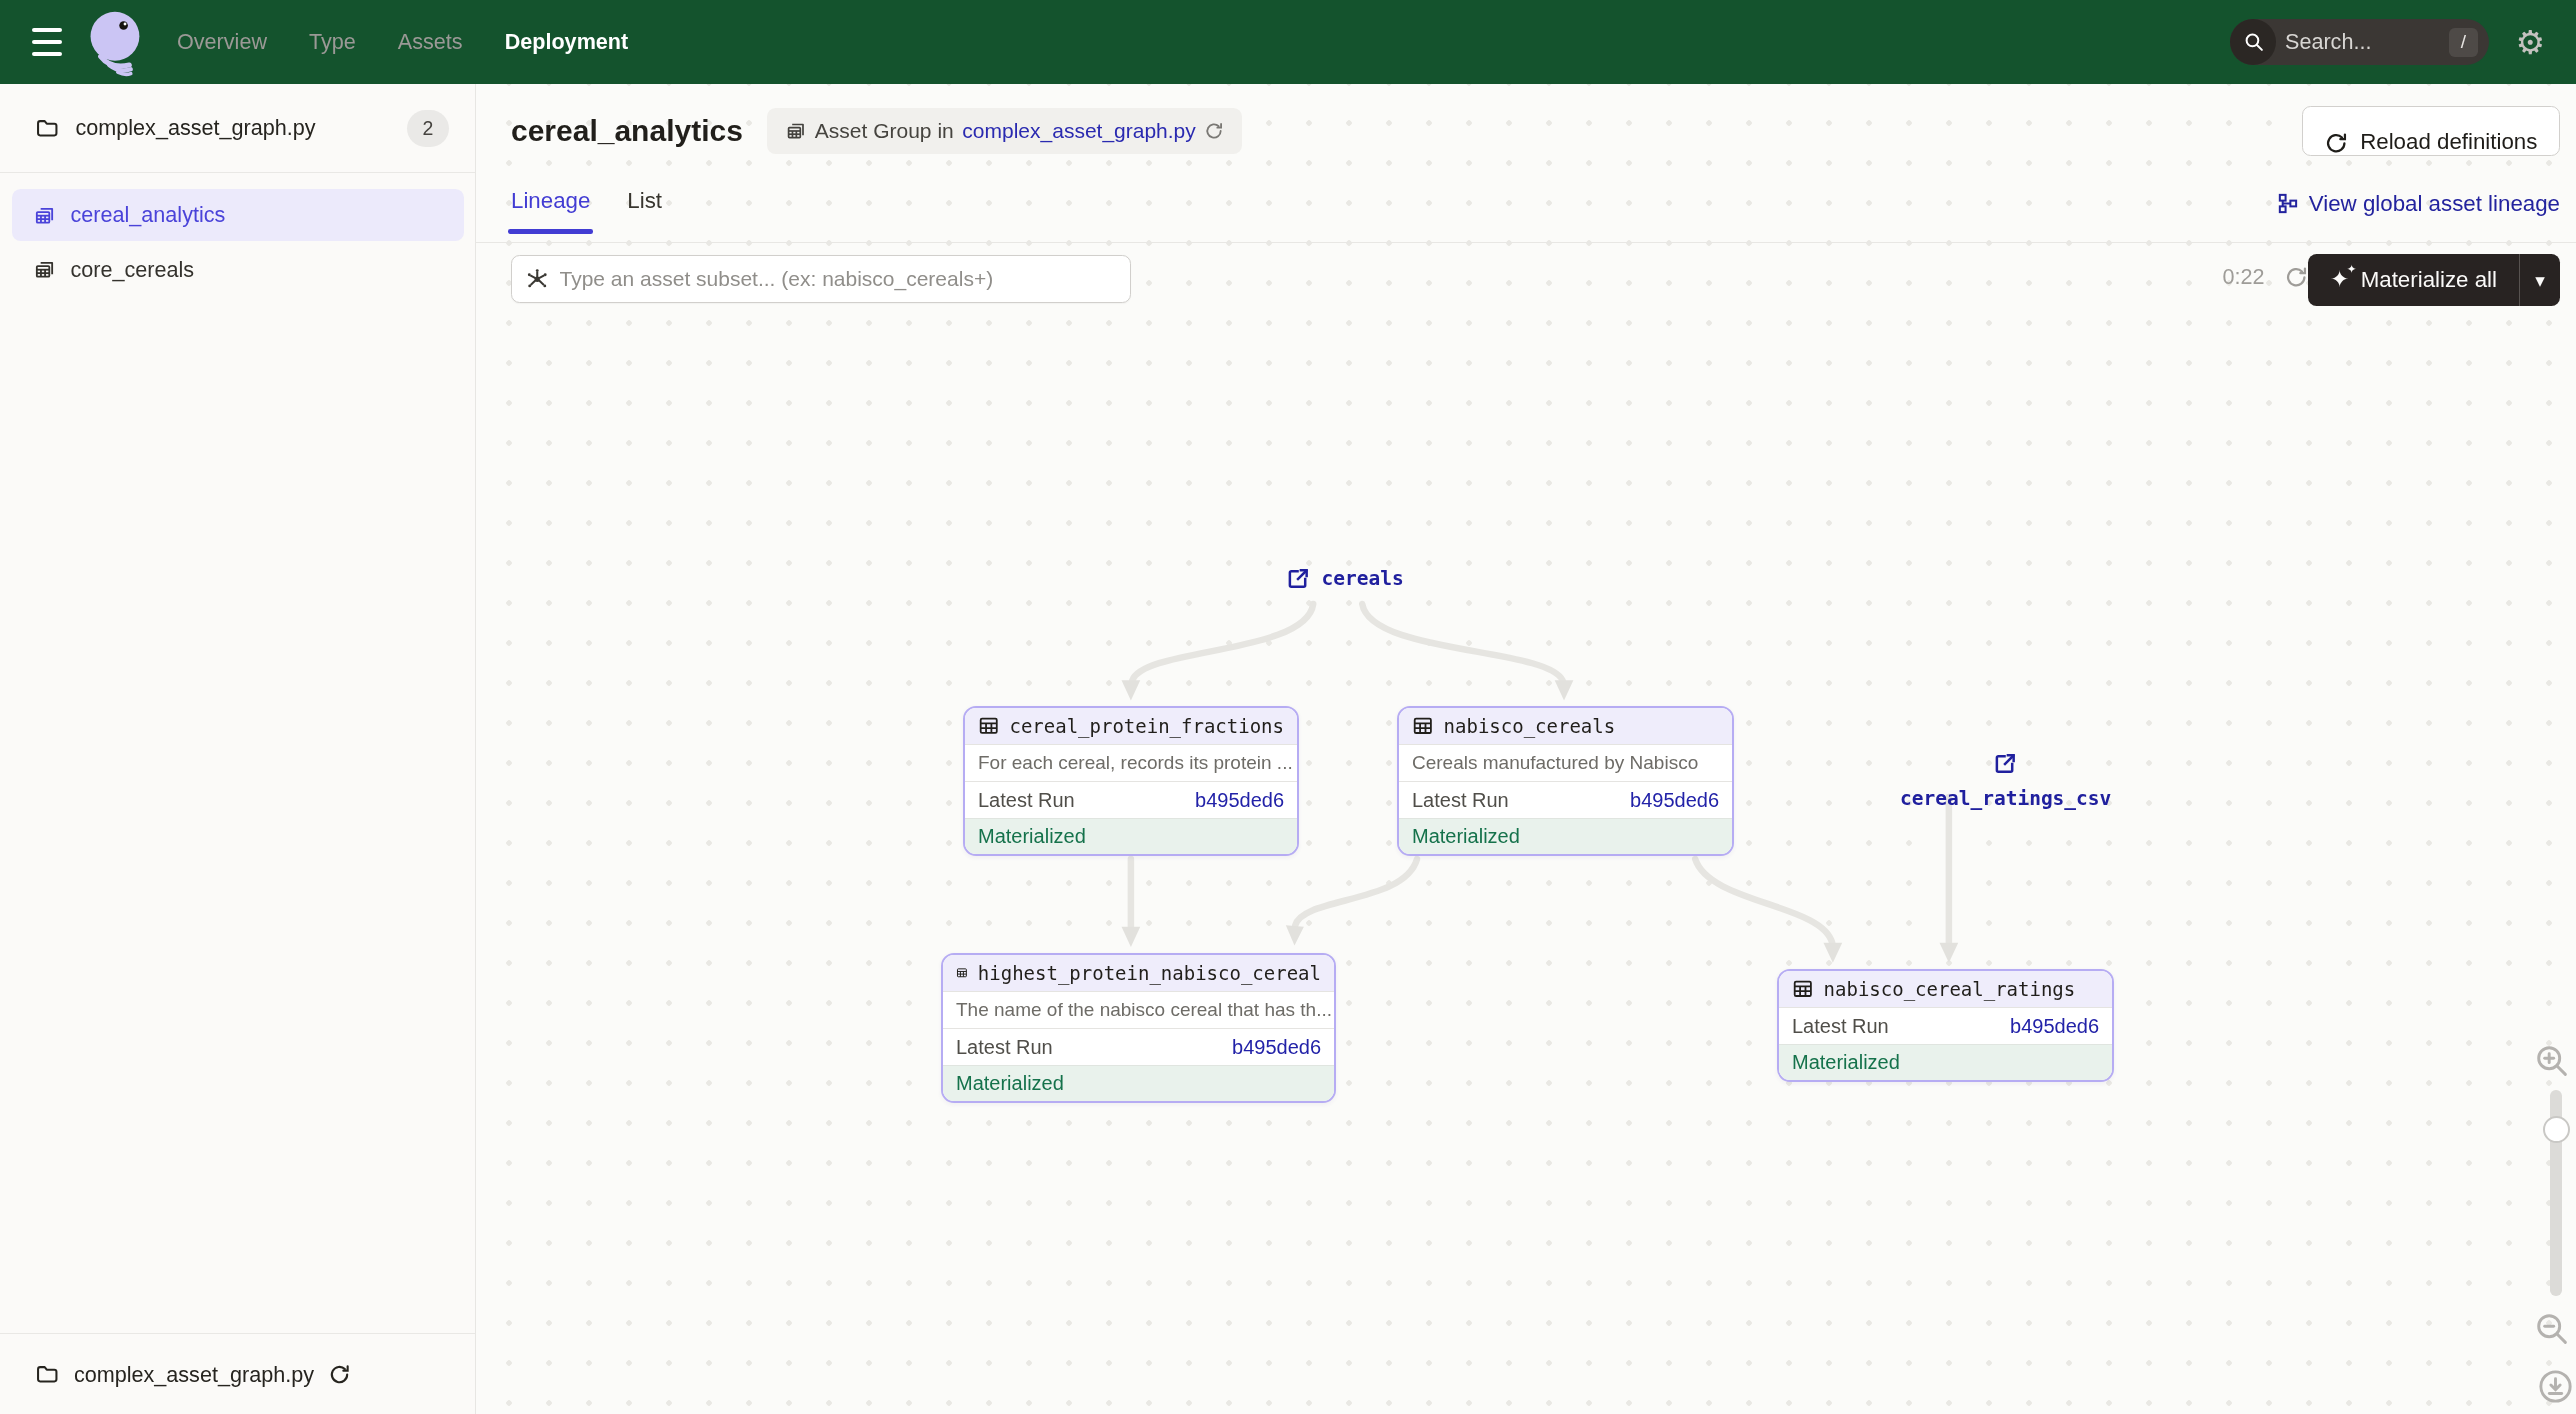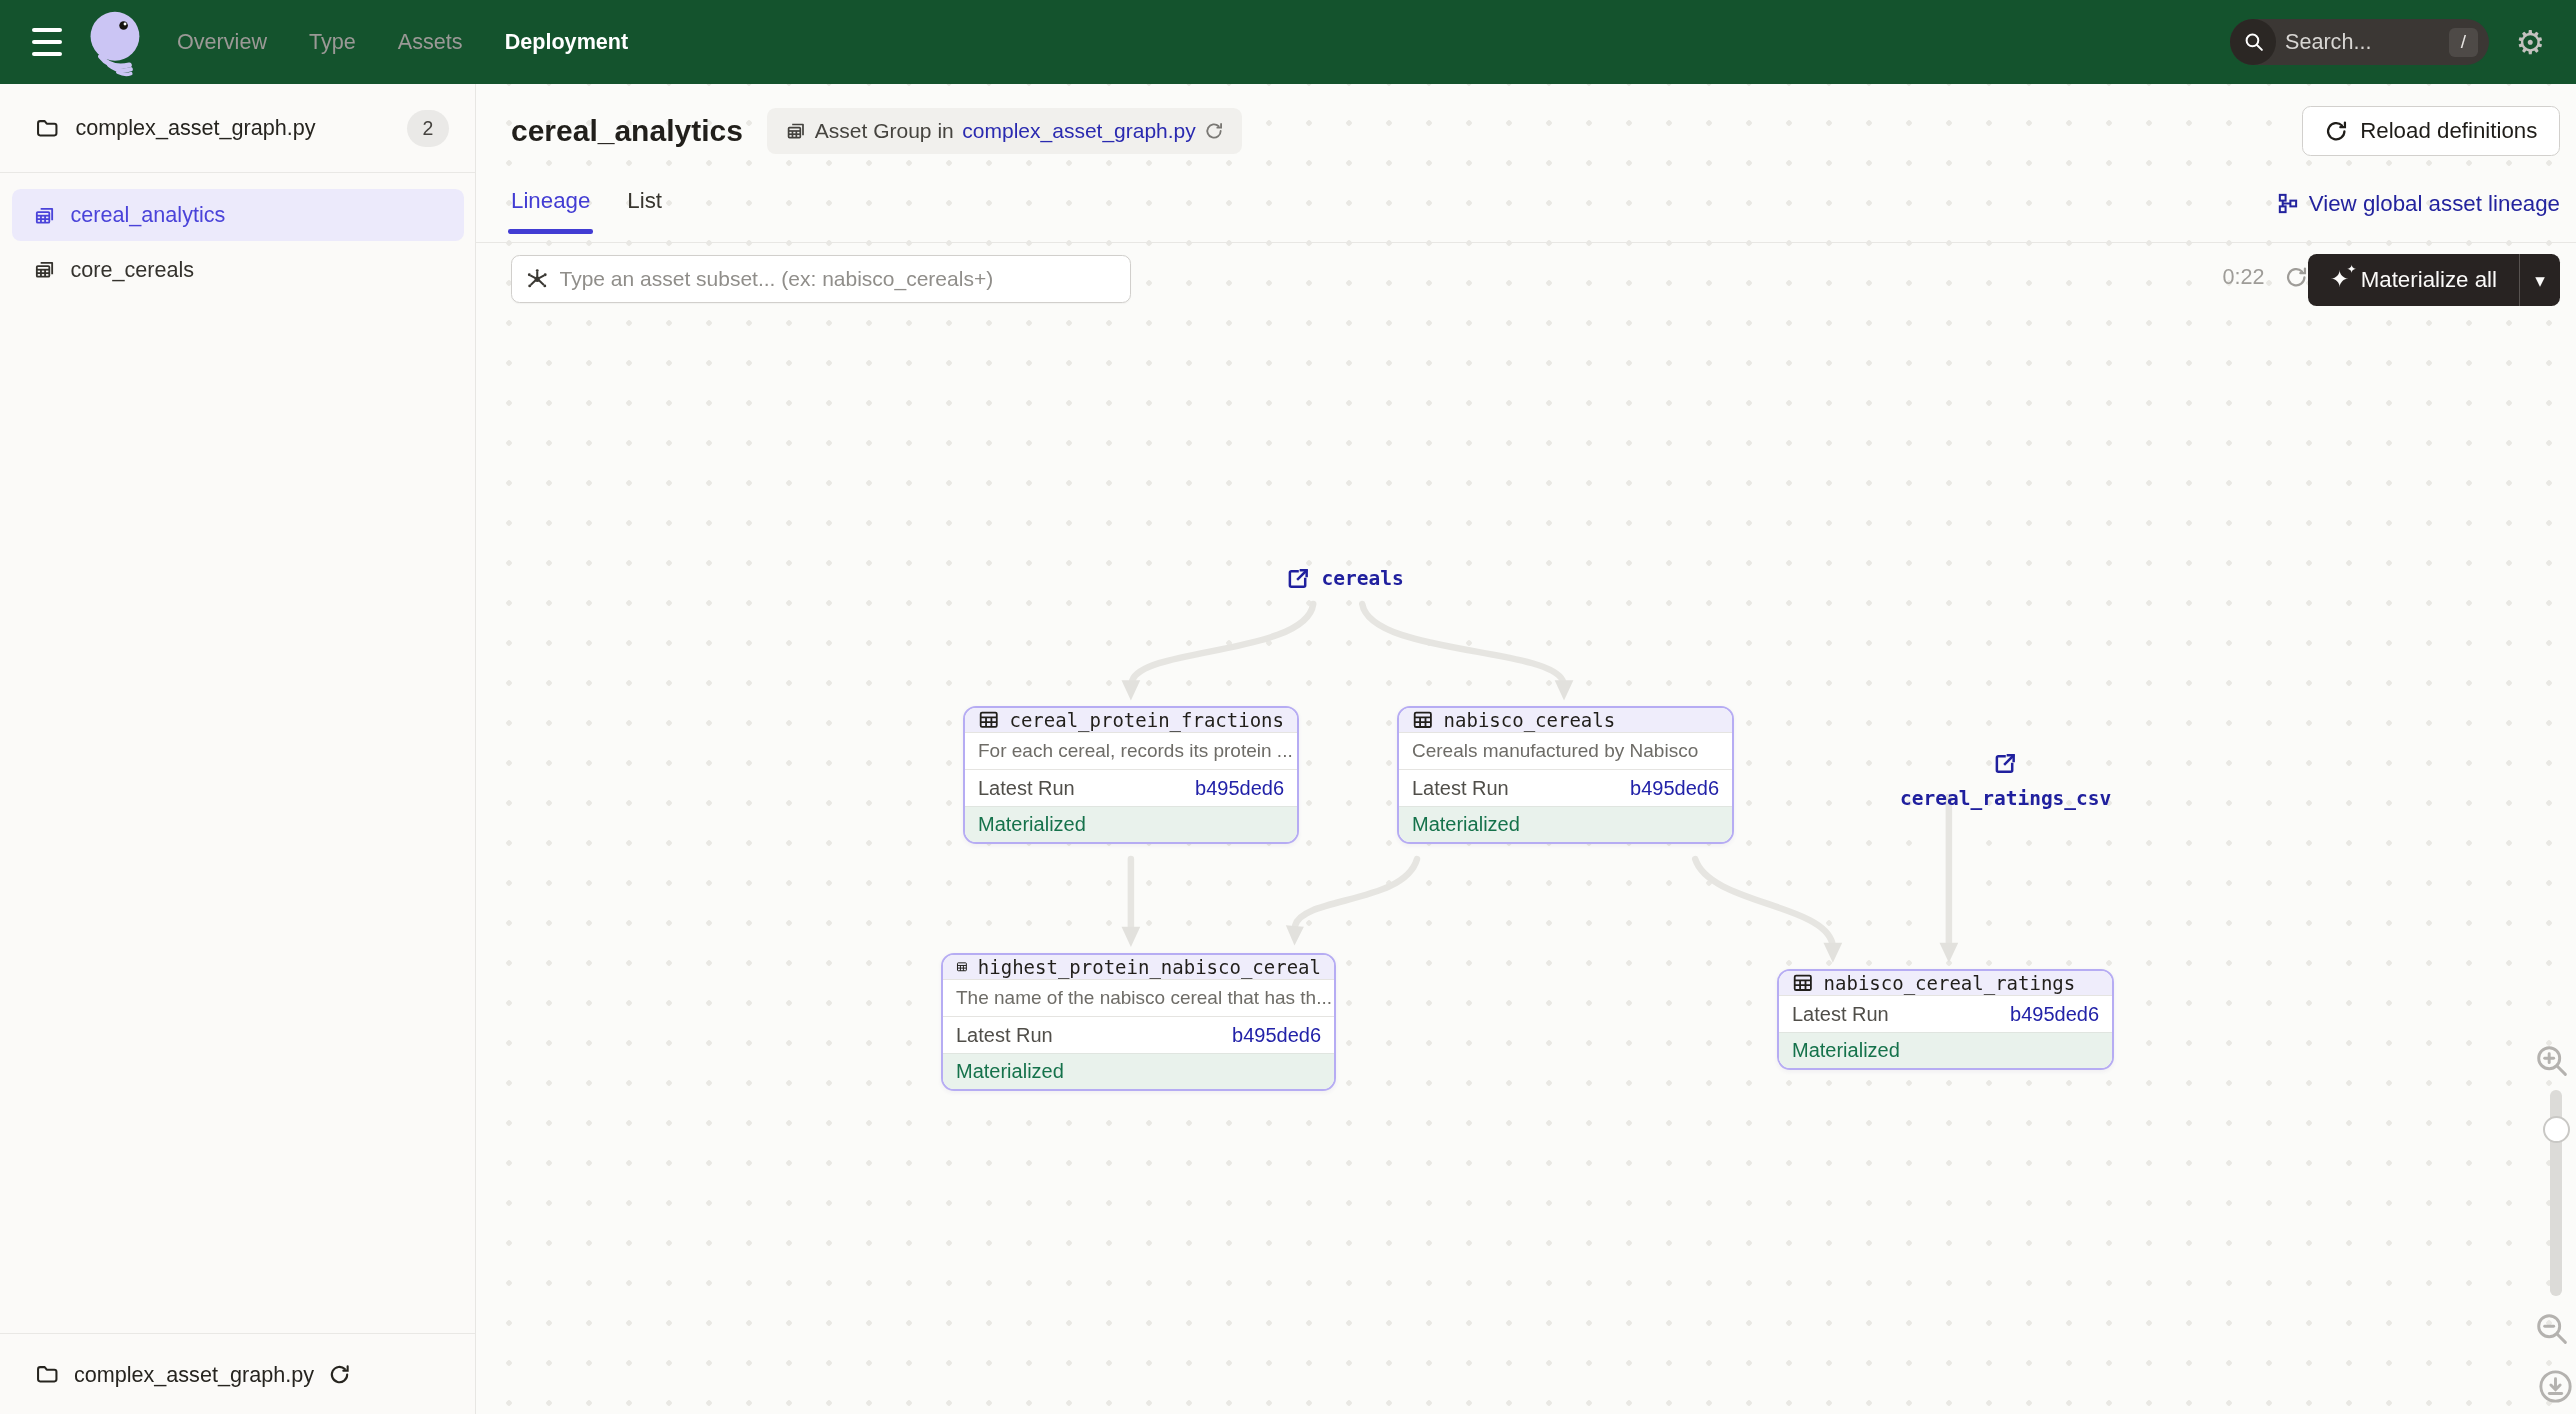--- a/index.html
+++ b/index.html
@@ -36,21 +36,21 @@
   .side-footer .name { font-size:21.6px; color:#26241F; margin:0 14.4px; }
 
   
   .main { position:absolute; left:476px; top:84px; width:2100px; height:1331px;
           background-image:radial-gradient(circle, #E9E8E4 2.5px, rgba(0,0,0,0) 3px);
           background-size:40px 40px; background-position:13px 19px; background-color:#FBFBF9; }
   .main-header { position:relative; height:94px; display:flex; align-items:center; padding:0 16px 0 35px; }
   .page-title { font-size:30px; font-weight:700; color:#211F1B; }
   .group-pill { margin-left:24.5px; height:46px; background:#F1F0ED; border-radius:8.6px; display:flex; align-items:center; padding:0 17.3px; font-size:21px; color:#46443F; gap:8.6px; }
   .group-pill a { color:#2A2AB0; text-decoration:none; cursor:pointer; }
-  .reload-btn { margin-left:auto; height:50px; background:#FFFFFF; border:1.4px solid #D2D0CD; border-radius:8.6px; display:flex; align-items:center; gap:11.5px; padding:0 21.6px; font-size:22.3px; color:#1F1D19; cursor:pointer; }
+  .reload-btn { margin-left:auto; height:50px; background:#FFFFFF; border:1.4px solid #D2D0CD; border-radius:8.6px; display:flex; align-items:flex-end; gap:11.5px; padding:0 21.6px; font-size:22.3px; color:#1F1D19; cursor:pointer; }
 
   .tabs-row { position:relative; height:65px; display:flex; align-items:flex-start; padding:10px 16px 0 35px; }
   .tab { font-size:22.3px; color:#38362F; margin-right:37px; padding-bottom:20px; cursor:pointer; position:relative; }
   .tab.active { color:#423CD3; font-weight:500; }
   .tab.active::after { content:""; position:absolute; left:-2.9px; right:-2.9px; bottom:0; height:5px; background:#423CD3; border-radius:2.2px; }
   .global-link { margin-left:auto; display:flex; align-items:center; gap:10px; font-size:22.3px; color:#23239E; cursor:pointer; margin-top:2.9px; }
   .rule { position:absolute; left:0; top:158px; width:2100px; height:1.4px; background:#E8E7E4; }
 
   
   .filter-input { position:absolute; left:35px; top:171px; width:620px; height:48px; background:#FFFFFF; border:1.4px solid #D1CFCC; border-radius:8.6px; display:flex; align-items:center; padding:0 13px; gap:10px; box-shadow:0 0.7px 1.4px rgba(0,0,0,.04); }
@@ -62,21 +62,21 @@
   .mat-main { display:flex; align-items:center; gap:11.5px; padding:0 21.6px; color:#FBFAF9; font-size:22.3px; height:100%; }
   .sparkle { font-size:23px; line-height:1; position:relative; top:-0.7px; font-family:"DejaVu Sans",sans-serif; }
   .sparkle small { font-size:11.5px; position:absolute; top:-4.3px; right:-7.2px; }
   .mat-sep { width:1.4px; height:52px; background:#575250; }
   .mat-caret { width:40px; height:100%; display:flex; align-items:center; justify-content:center; color:#FBFAF9; font-size:19px; font-family:"DejaVu Sans",sans-serif; }
 
   
   .edges { position:absolute; left:0; top:0; width:2576px; height:1414px; pointer-events:none; z-index:1; }
   .ext-asset { position:absolute; display:flex; align-items:center; gap:11.5px; font-family:"DejaVu Sans Mono",monospace; font-size:19.5px; font-weight:700; color:#20209E; cursor:pointer; z-index:2; }
   .node { position:absolute; border:2.2px solid #B6ACF3; border-radius:13px; background:#FFFFFF; overflow:hidden; z-index:2; cursor:pointer; box-shadow:0 1.4px 4.3px rgba(60,50,140,.06); }
-  .node-header { height:24px; background:#EFEDFB; display:flex; align-items:center; gap:10px; padding:0 13px; font-family:"DejaVu Sans Mono",monospace; font-size:19px; font-weight:500; color:#211F1B; white-space:nowrap; }
+  .node-header { height:36px; background:#EFEDFB; display:flex; align-items:center; gap:10px; padding:0 13px; font-family:"DejaVu Sans Mono",monospace; font-size:19px; font-weight:500; color:#211F1B; white-space:nowrap; }
   .node-desc { height:37px; border-top:0.7px solid #E5E4E1; display:flex; align-items:center; padding:0 13px; font-size:19px; color:#6E6C67; white-space:nowrap; overflow:hidden; }
   .node-run { height:37px; border-top:0.7px solid #E5E4E1; display:flex; align-items:center; justify-content:space-between; padding:0 13px; font-size:20px; color:#504E49; }
   .node-run .run-id { color:#2222A8; cursor:pointer; }
   .node-status { height:36px; border-top:0.7px solid #E0E5E0; background:#E9F2EC; display:flex; align-items:center; padding:0 13px; font-size:20px; color:#15724B; }
 
   
   .zoomctl { position:absolute; z-index:5; color:#B4B2AF; }
   .slider-track { position:absolute; left:2550px; top:1090px; width:11.5px; height:206px; background:#DCDBD8; border-radius:5.8px; z-index:5; cursor:pointer; }
   .slider-handle { position:absolute; left:2543px; top:1116px; width:27px; height:27px; background:#FFFFFF; border:2.2px solid #C9C8C5; border-radius:50%; z-index:6; cursor:grab; }
 </style>

